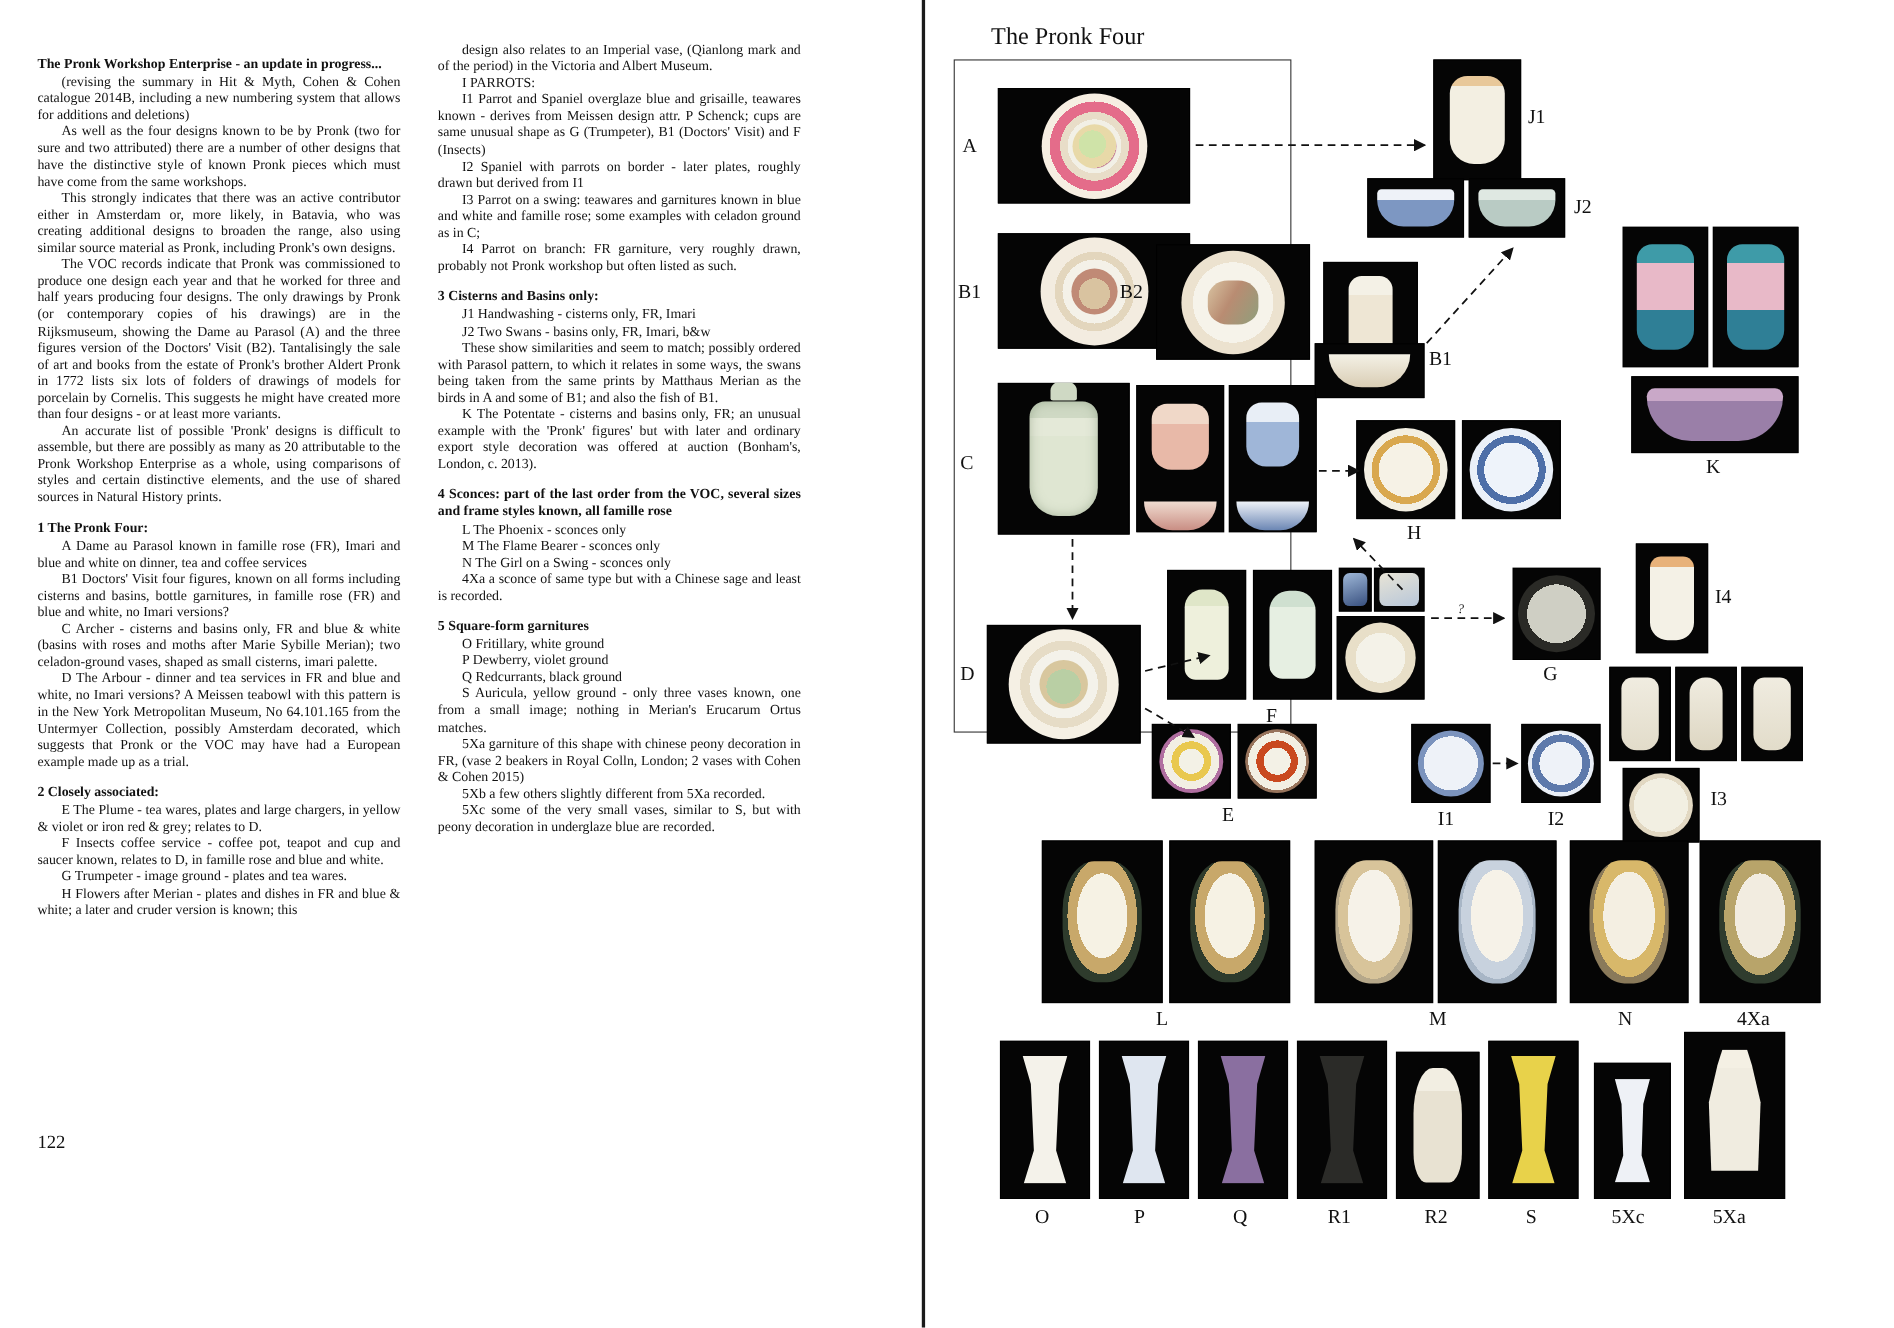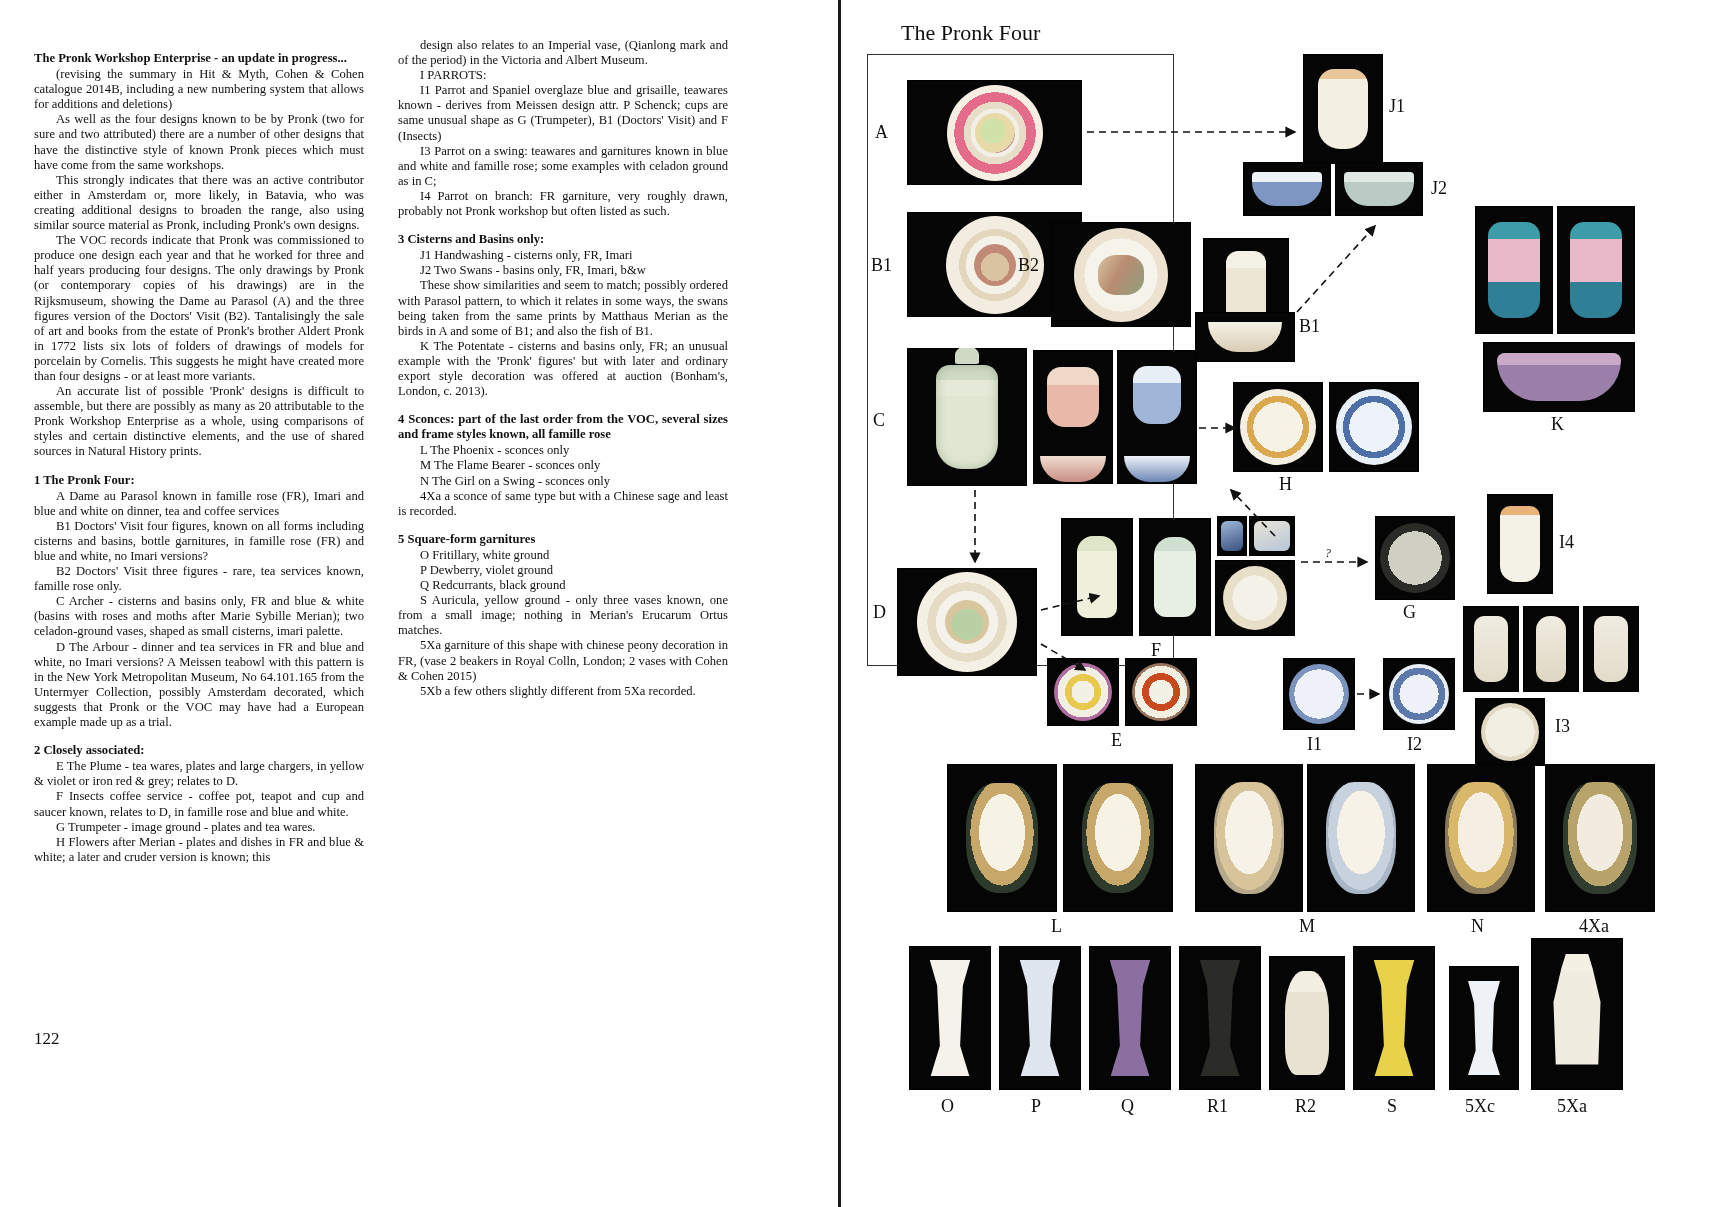--- a/index.html
+++ b/index.html
@@ -71,52 +71,53 @@
       <div class="col" id="col1">
           <p class="head">The Pronk Workshop Enterprise - an update in progress...</p>
           <p>(revising the summary in Hit &amp; Myth, Cohen &amp; Cohen catalogue 2014B, including a new numbering system that allows for additions and deletions)</p>
           <p>As well as the four designs known to be by Pronk (two for sure and two attributed) there are a number of other designs that have the distinctive style of known Pronk pieces which must have come from the same workshops.</p>
           <p>This strongly indicates that there was an active contributor either in Amsterdam or, more likely, in Batavia, who was creating additional designs to broaden the range, also using similar source material as Pronk, including Pronk's own designs.</p>
           <p>The VOC records indicate that Pronk was commissioned to produce one design each year and that he worked for three and half years producing four designs.  The only drawings by Pronk (or contemporary copies of his drawings) are in the Rijksmuseum, showing the Dame au Parasol (A) and the three figures version of the Doctors' Visit (B2). Tantalisingly the sale of art and books from the estate of Pronk's brother Aldert Pronk in 1772 lists six lots of folders of drawings of models for porcelain by Cornelis. This suggests he might have created more than four designs - or at least more variants.</p>
           <p>An accurate list of possible 'Pronk' designs is difficult to assemble, but there are possibly as many as 20 attributable to the Pronk Workshop Enterprise as a whole, using comparisons of styles and certain distinctive elements, and the use of shared sources in Natural History prints.</p>
           <p class="head">1  The Pronk Four:</p>
           <p>A   Dame au Parasol  known in famille rose (FR), Imari and blue and white on dinner, tea and coffee services</p>
           <p>B1            Doctors' Visit four figures, known on all forms including cisterns and basins, bottle garnitures, in famille rose (FR) and blue and white, no Imari versions?</p>
-          <p>B2   Doctors' Visit three figures - rare, tea services known, famille rose only.</p>
           <p>C   Archer - cisterns and basins only, FR and blue &amp; white (basins with roses and moths after Marie Sybille Merian); two celadon-ground vases, shaped as small cisterns, imari palette.</p>
           <p>D   The Arbour - dinner and tea services in FR and blue and white, no Imari versions? A Meissen teabowl with this pattern is in the New York Metropolitan Museum, No 64.101.165 from the Untermyer Collection, possibly Amsterdam decorated, which suggests that Pronk or the VOC may have had a European example made up as a trial.</p>
           <p class="head">2  Closely associated:</p>
           <p>E   The Plume - tea wares, plates and large chargers, in yellow &amp; violet or iron red &amp; grey; relates to D.</p>
           <p>F   Insects coffee service - coffee pot, teapot and cup and saucer known, relates to D, in famille rose and blue and white.</p>
           <p>G   Trumpeter - image ground - plates and tea wares.</p>
           <p>H   Flowers after Merian  - plates and dishes in FR and blue &amp; white; a later and cruder version is known; this</p>
         </div>
       <div class="col" id="col2">
           <p>design also relates to an Imperial vase, (Qianlong mark and of the period) in the Victoria and Albert Museum.</p>
           <p>I  PARROTS:</p>
           <p>I1   Parrot and Spaniel overglaze blue and grisaille, teawares known - derives from Meissen design attr. P Schenck; cups are same unusual shape as G (Trumpeter), B1 (Doctors' Visit) and F (Insects)</p>
+          <p>I2   Spaniel with parrots on border - later plates, roughly drawn but derived from I1</p>
           <p>I3   Parrot on a swing: teawares and garnitures known in blue and white and famille rose; some examples with celadon ground as in C;</p>
           <p>I4 Parrot on branch: FR garniture, very roughly drawn, probably not Pronk workshop but often listed as such.</p>
           <p class="head">3  Cisterns and Basins only:</p>
           <p>J1   Handwashing - cisterns only, FR, Imari</p>
           <p>J2   Two Swans - basins only, FR, Imari, b&amp;w</p>
           <p>These show similarities and seem to match; possibly ordered with Parasol pattern, to which it relates in some ways, the swans being taken from the same prints by Matthaus Merian as the birds in A and some of B1; and also the fish of B1.</p>
           <p>K   The Potentate - cisterns and basins only, FR; an unusual example with the 'Pronk' figures' but with later and ordinary export style decoration was offered at auction (Bonham's, London, c. 2013).</p>
           <p class="head">4  Sconces: part of the last order from the VOC, several sizes and frame styles known, all famille rose</p>
           <p>L   The Phoenix - sconces only</p>
           <p>M  The Flame Bearer - sconces only</p>
           <p>N   The Girl on a Swing - sconces only</p>
           <p>4Xa  a sconce of same type but with a Chinese sage and least is recorded.</p>
           <p class="head">5  Square-form garnitures</p>
           <p>O Fritillary, white ground</p>
           <p>P Dewberry, violet ground</p>
           <p>Q Redcurrants, black ground</p>
           <p>S Auricula, yellow ground - only three vases known, one from a small image; nothing in Merian's Erucarum Ortus matches.</p>
           <p>5Xa  garniture of this shape with chinese peony decoration in FR, (vase 2 beakers in Royal Colln, London; 2 vases with Cohen &amp; Cohen 2015)</p>
           <p>5Xb   a few others slightly different from 5Xa recorded.</p>
+          <p>5Xc  some of the very small vases, similar to S, but with peony decoration in underglaze blue are recorded.</p>
         </div>
     </div>
     <div class="pagenum">122</div>
   </div>
 
   <div class="divider"></div>
 
   <div class="right-page">
     <div class="plate-title">The Pronk Four</div>
 

